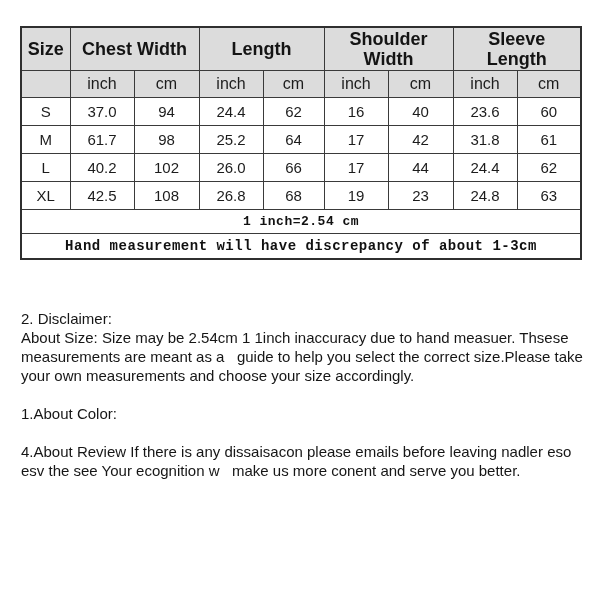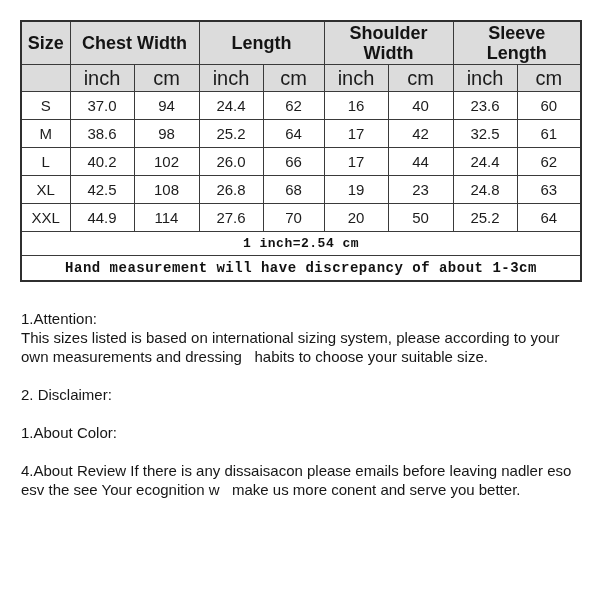--- a/index.html
+++ b/index.html
@@ -3,37 +3,37 @@
 <meta charset="utf-8">
 <style>
   html,body{margin:0;padding:0;}
   body{
     width:600px;height:600px;background:#ffffff;position:relative;
     font-family:"Liberation Sans", sans-serif;color:#1c1c1c;
     overflow:hidden;
   }
   
   table.size-table{
-    position:absolute;left:20px;top:20px;width:560px;
+    position:absolute;left:20px;top:26px;width:560px;
     border-collapse:collapse;table-layout:fixed;
     border:2px solid #2f2f2f;
   }
   table.size-table th, table.size-table td{
     border:1px solid #3a3a3a;
     text-align:center;vertical-align:middle;
     padding:0;overflow:hidden;
   }
   tr.group-row th{
     height:42px;background:#dcdcdc;
     font-size:18px;font-weight:bold;line-height:20px;color:#141414;
   }
   tr.group-row th .wrapbox{display:inline-block;width:95px;}
   tr.unit-row th{
     height:26px;background:#dcdcdc;
-    font-size:20px;font-weight:normal;color:#1c1c1c;
+    font-size:16px;font-weight:normal;color:#1c1c1c;
   }
   tr.data-row td{
     height:27px;background:#ffffff;font-size:15px;color:#1c1c1c;
   }
   tr.note-row td{
     background:#ffffff;
     font-family:"Liberation Mono", monospace;
     font-weight:bold;text-align:center;color:#111111;
   }
   tr.note-row.note-1 td{height:23px;font-size:13px;letter-spacing:0.5px;margin-left:48px;}
@@ -88,27 +88,27 @@
       <td>94</td>
       <td>24.4</td>
       <td>62</td>
       <td>16</td>
       <td>40</td>
       <td>23.6</td>
       <td>60</td>
     </tr>
     <tr class="data-row">
       <td>M</td>
-      <td>38.6</td>
+      <td>61.7</td>
       <td>98</td>
       <td>25.2</td>
       <td>64</td>
       <td>17</td>
       <td>42</td>
-      <td>32.5</td>
+      <td>31.8</td>
       <td>61</td>
     </tr>
     <tr class="data-row">
       <td>L</td>
       <td>40.2</td>
       <td>102</td>
       <td>26.0</td>
       <td>66</td>
       <td>17</td>
       <td>44</td>
@@ -119,47 +119,33 @@
       <td>XL</td>
       <td>42.5</td>
       <td>108</td>
       <td>26.8</td>
       <td>68</td>
       <td>19</td>
       <td>23</td>
       <td>24.8</td>
       <td>63</td>
     </tr>
-    <tr class="data-row">
-      <td>XXL</td>
-      <td>44.9</td>
-      <td>114</td>
-      <td>27.6</td>
-      <td>70</td>
-      <td>20</td>
-      <td>50</td>
-      <td>25.2</td>
-      <td>64</td>
-    </tr>
     <tr class="note-row note-1">
       <td colspan="9">1 inch=2.54 cm</td>
     </tr>
     <tr class="note-row note-2">
       <td colspan="9">Hand measurement will have discrepancy of about 1-3cm</td>
     </tr>
   </tbody>
 </table>
 
 <div class="notes">
   <div class="sec">
-    <div class="sec-heading">1.Attention:</div>
-    <div class="sec-body">This sizes listed is based on international sizing system, please according to your own measurements and dressing   habits to choose your suitable size.</div>
-  </div>
-  <div class="sec">
     <div class="sec-heading">2. Disclaimer:</div>
+    <div class="sec-body">About Size: Size may be 2.54cm 1 1inch inaccuracy due to hand measuer. Thsese measurements are meant as a   guide to help you select the correct size.Please take your own measurements and choose your size accordingly.</div>
   </div>
   <div class="sec">
     <div class="sec-heading">1.About Color:</div>
   </div>
   <div class="sec">
     <div class="sec-body">4.About Review If there is any dissaisacon please emails before leaving nadler eso esv the see Your ecognition w   make us more conent and serve you better.</div>
   </div>
 </div>
 
 </body></html>

